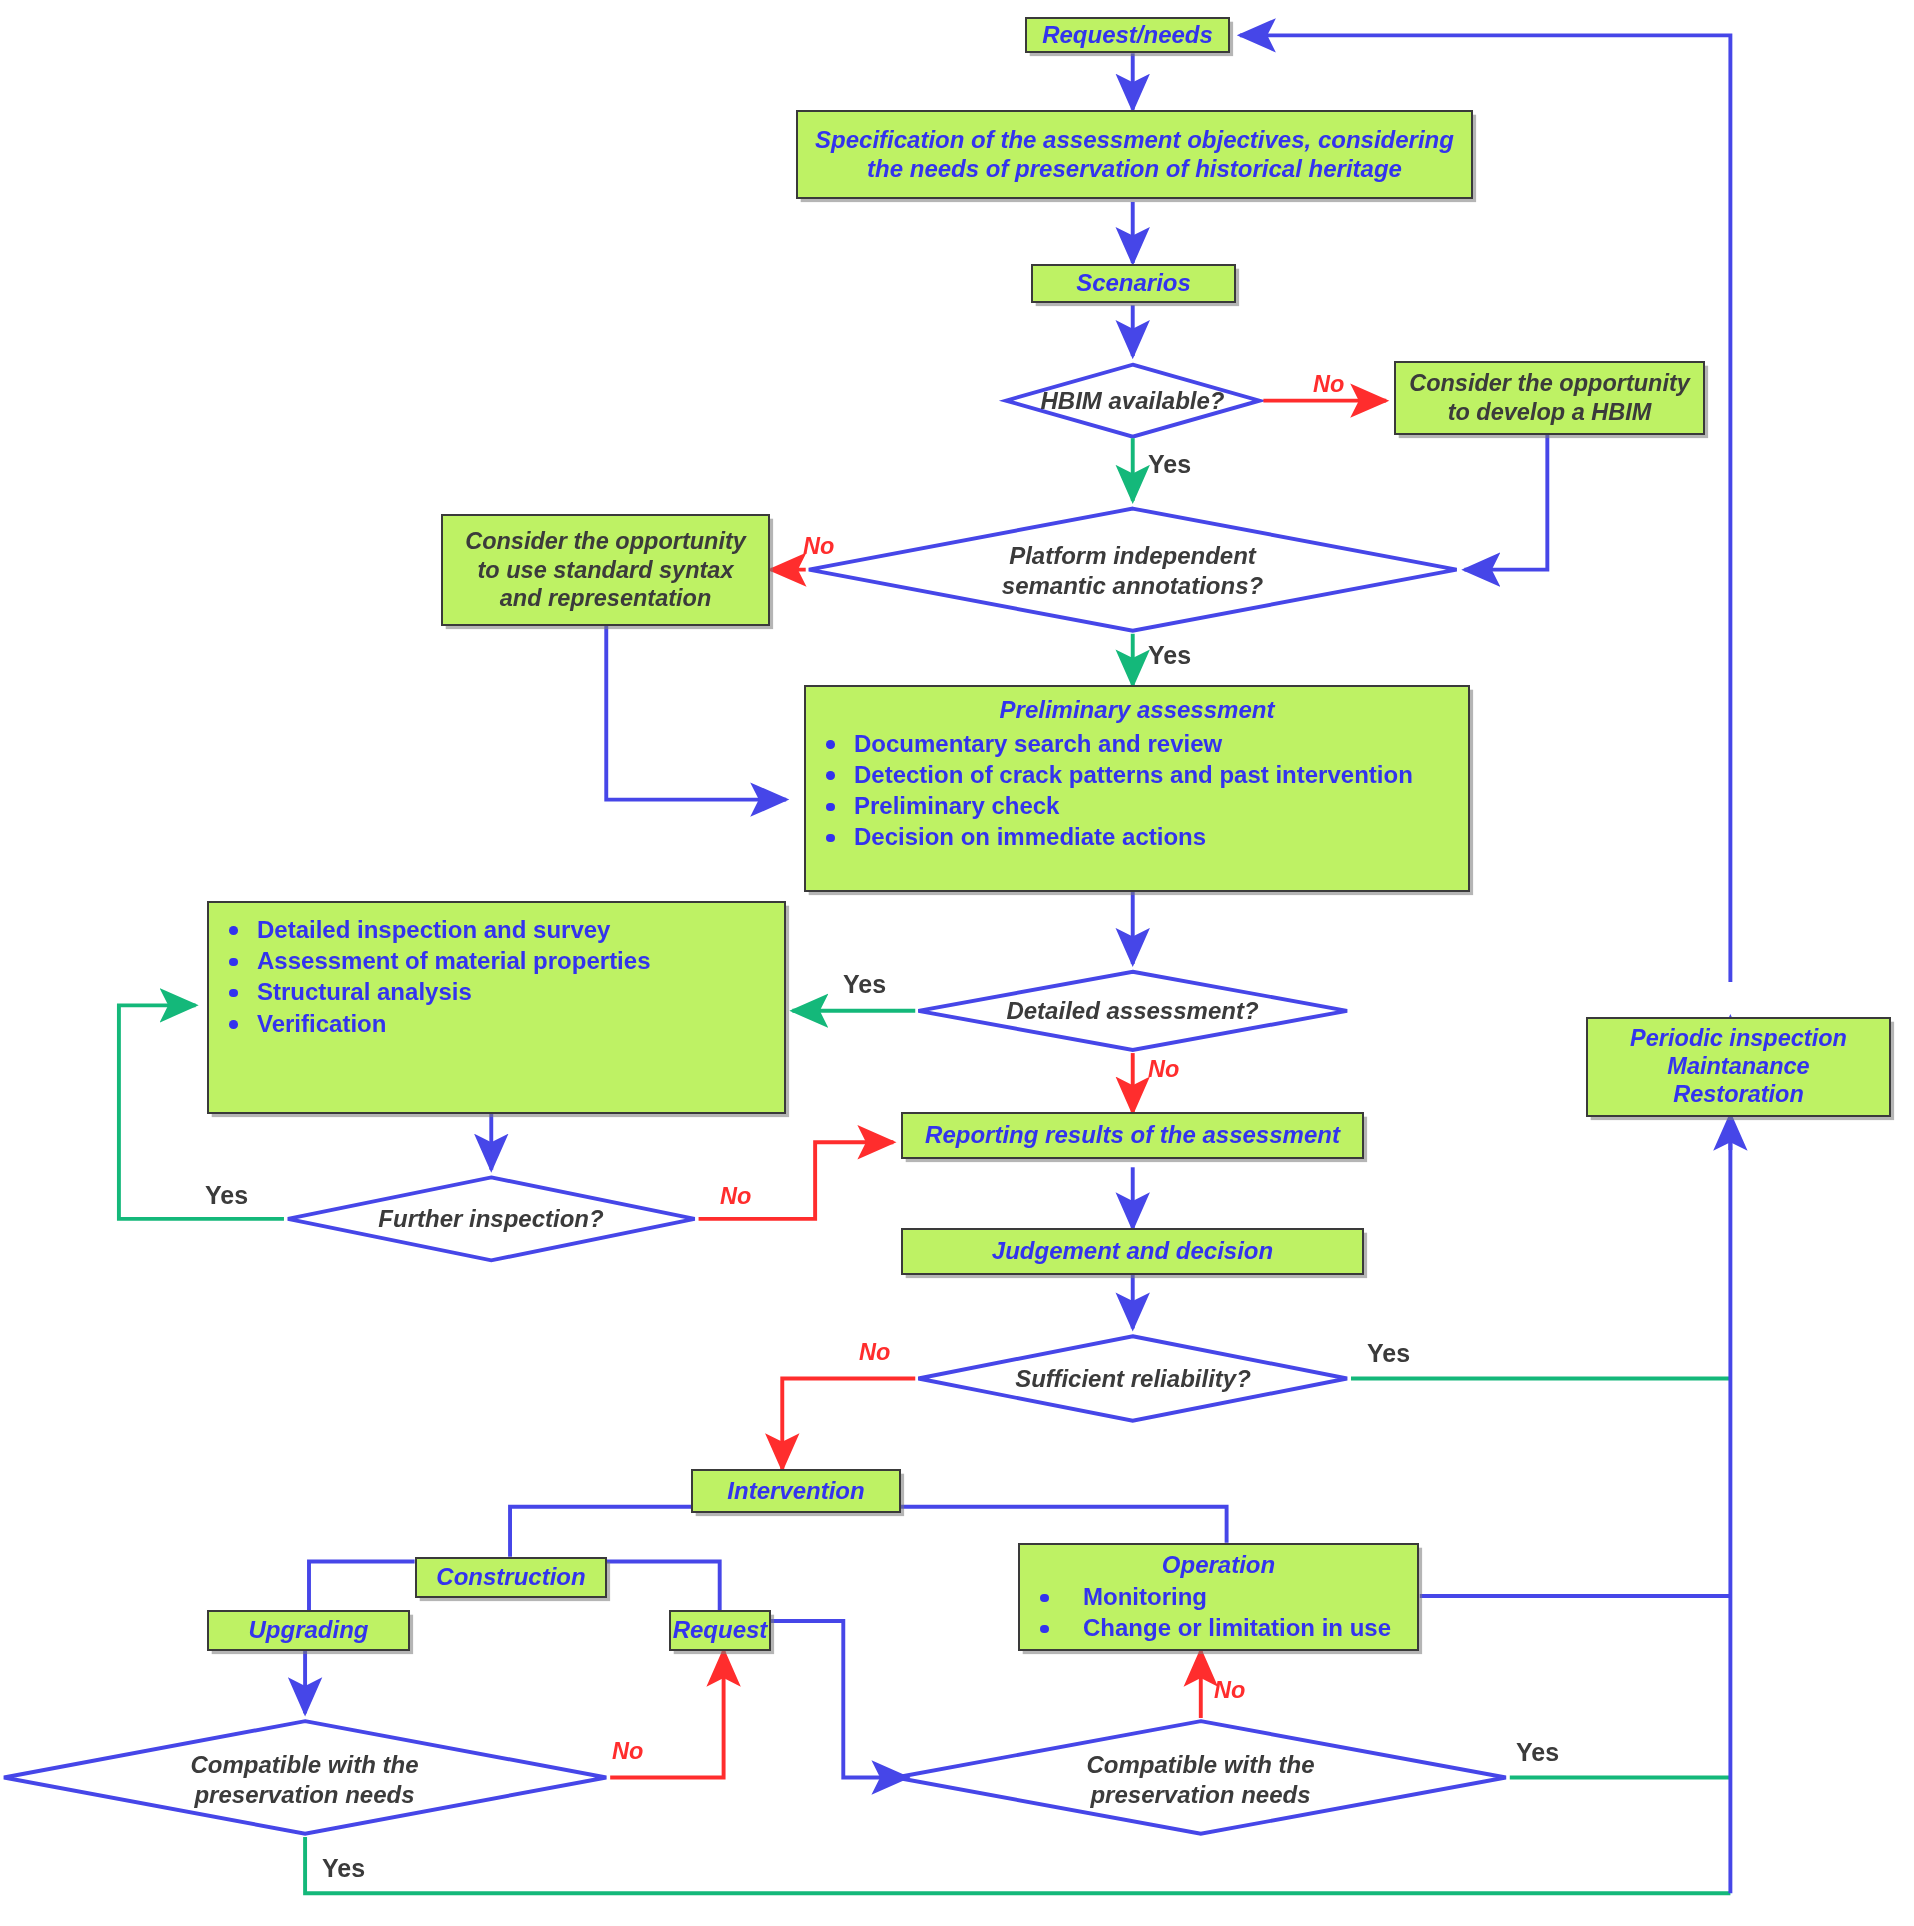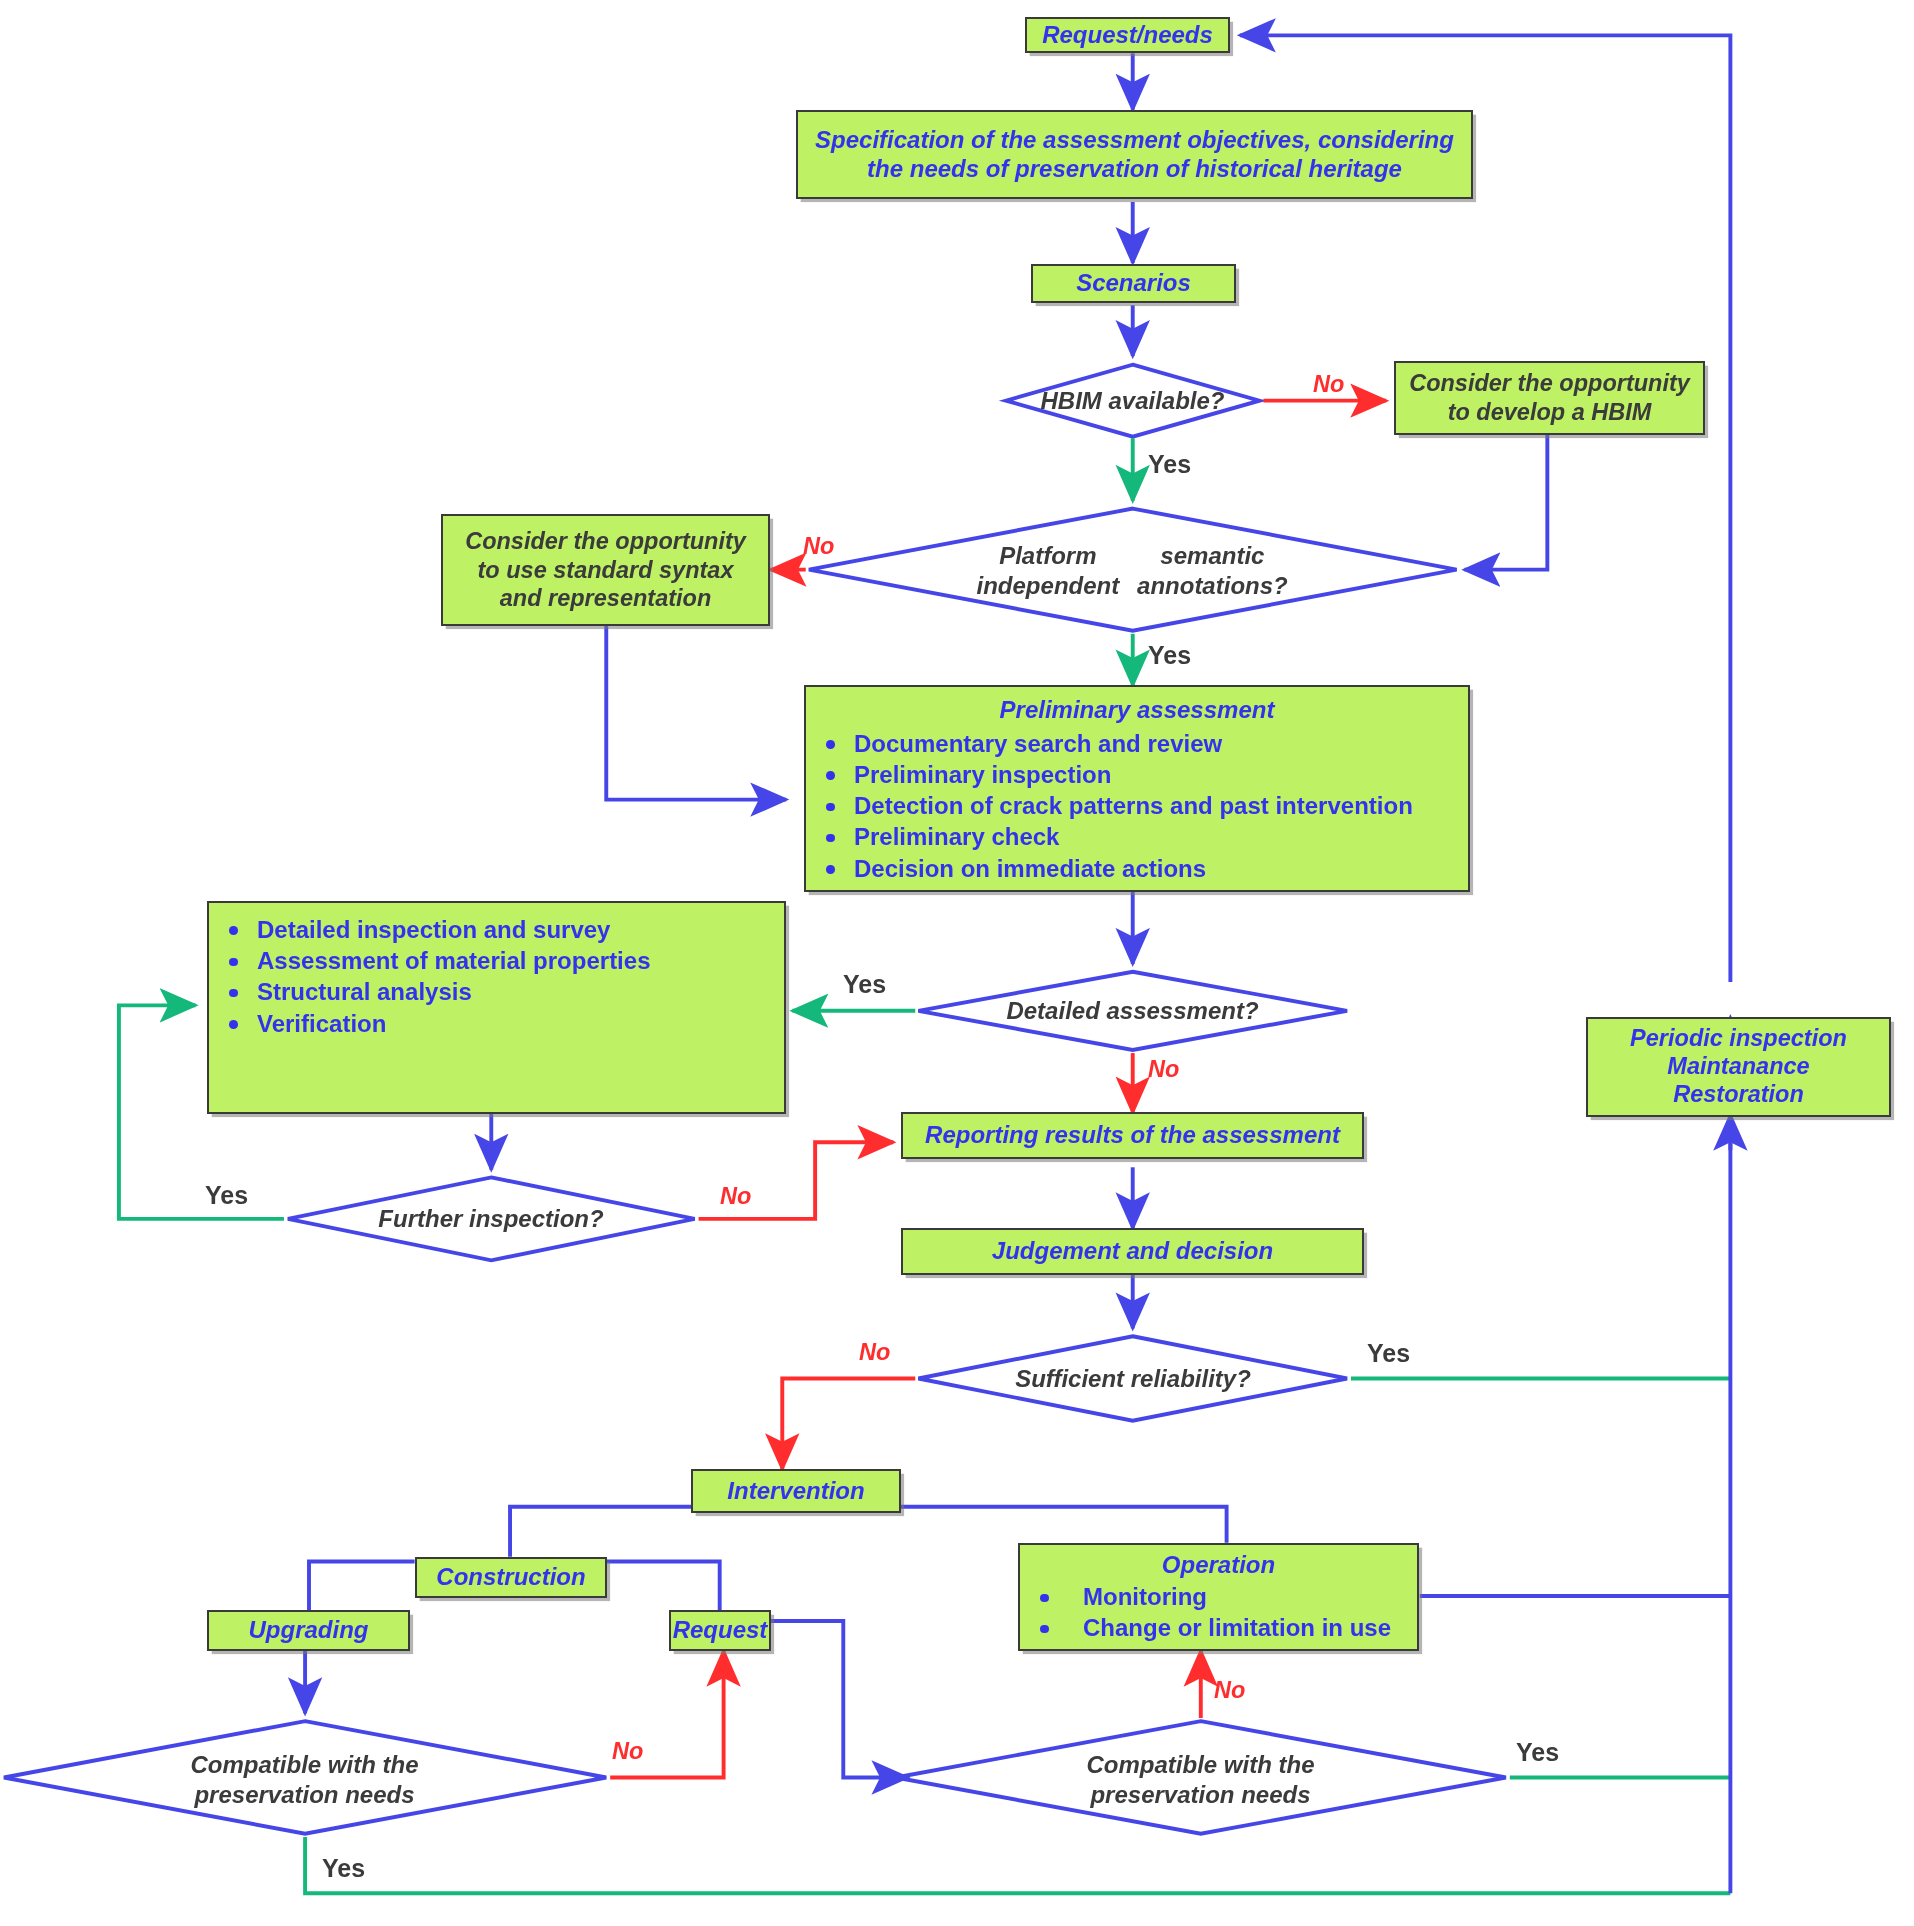--- a/index.html
+++ b/index.html
@@ -170,36 +170,35 @@
 
   <div class="diamond-label" style="left:1006px;top:377px;width:253px;height:47px;">
     <span style="font-size:24px;">HBIM available?</span>
   </div>
 
   <div class="node" style="left:1394px;top:361px;width:311px;height:74px;">
     <div class="black" style="font-size:23.5px;">Consider the opportunity</div>
     <div class="black" style="font-size:23.5px;">to develop a HBIM</div>
   </div>
 
-  <div class="diamond-label" style="left:968px;top:537px;width:329px;height:67px;flex-direction:row;">
+  <div class="diamond-label" style="left:968px;top:537px;width:329px;height:67px;flex-direction:column;">
     <span style="font-size:24px;">Platform independent</span>
     <span style="font-size:24px;">semantic annotations?</span>
   </div>
 
   <div class="node" style="left:441px;top:514px;width:329px;height:112px;">
     <div class="black" style="font-size:23.5px;">Consider the opportunity</div>
     <div class="black" style="font-size:23.5px;">to use standard syntax</div>
     <div class="black" style="font-size:23.5px;">and representation</div>
   </div>
 
   <div class="node" style="left:804px;top:685px;width:666px;height:207px;justify-content:flex-start;padding-top:9.4px;">
     <div class="ttl" style="font-size:24px;margin-bottom:3.1px;">Preliminary assessment</div>
     <ul>
       <li style="font-size:24px;">Documentary search and review</li>
-      <li style="font-size:24px;">Preliminary inspection</li>
       <li style="font-size:24px;">Detection of crack patterns and past intervention</li>
       <li style="font-size:24px;">Preliminary check</li>
       <li style="font-size:24px;">Decision on immediate actions</li>
     </ul>
   </div>
 
   <div class="node" style="left:207px;top:901px;width:579px;height:213px;justify-content:flex-start;padding-top:11px;">
     <ul>
       <li style="font-size:24px;">Detailed inspection and survey</li>
       <li style="font-size:24px;">Assessment of material properties</li>

